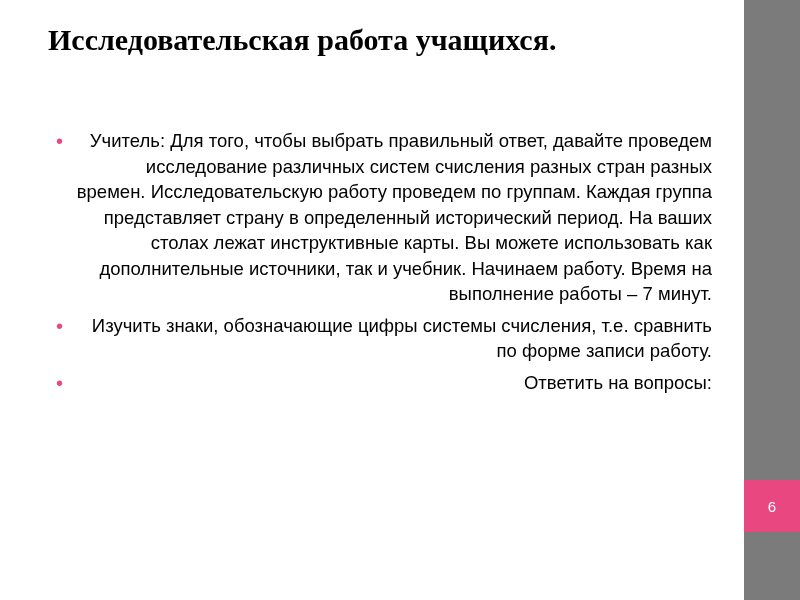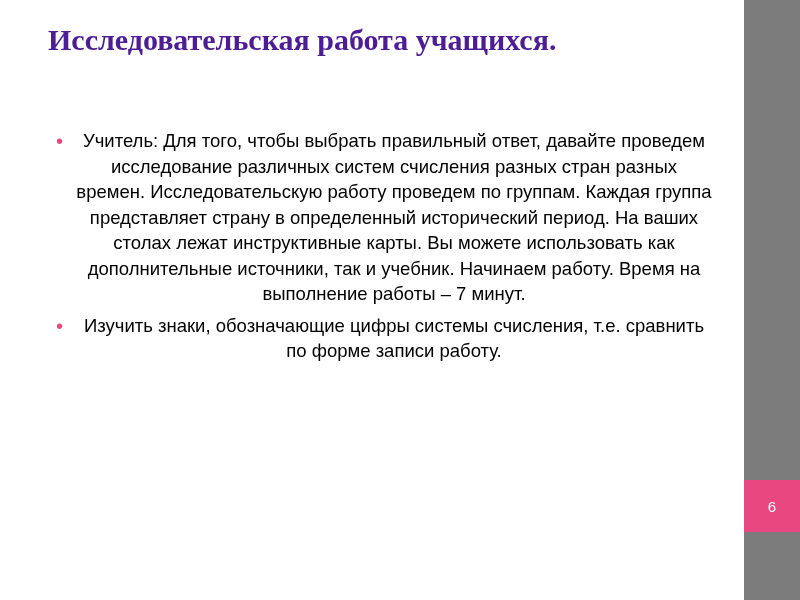--- a/index.html
+++ b/index.html
@@ -45,41 +45,41 @@
     font-family: "Liberation Sans", sans-serif;
   }
   .title {
     position: absolute;
     left: 48px;
     top: 22px;
     width: 690px;
     font-family: "Liberation Serif", serif;
     font-size: 30px;
     font-weight: bold;
-    color: #4c1d95;
+    color: #000000;
     line-height: 1.2;
   }
   .body-list {
     position: absolute;
     left: 52px;
     top: 128px;
     width: 660px;
     margin: 0;
     padding: 0;
     list-style: none;
   }
   .bullet-item {
     position: relative;
     padding-left: 24px;
     margin-bottom: 6px;
     font-size: 18.5px;
     line-height: 1.38;
     color: #000000;
     font-family: "Liberation Sans", sans-serif;
-    text-align: center;
+    text-align: right;
   }
   .bullet-item::before {
     content: "\2022";
     position: absolute;
     left: 4px;
     top: 0;
     color: #e8477f;
     font-size: 20px;
     line-height: 1.3;
   }
@@ -91,15 +91,16 @@
 
   <div class="right-bar"></div>
 
   <div class="page-number-box">6</div>
 
   <div class="title">Исследовательская работа учащихся.</div>
 
   <ul class="body-list">
     <li class="bullet-item">Учитель: Для того, чтобы выбрать правильный ответ, давайте проведем исследование различных систем счисления разных стран разных времен. Исследовательскую работу проведем по группам. Каждая группа представляет страну в определенный исторический период. На ваших столах лежат инструктивные карты. Вы можете использовать как дополнительные источники, так и учебник. Начинаем работу. Время на выполнение работы – 7 минут.</li>
     <li class="bullet-item">Изучить знаки, обозначающие цифры системы счисления, т.е. сравнить по форме записи работу.</li>
+    <li class="bullet-item">Ответить на вопросы:</li>
   </ul>
 
 </div>
 
 </body></html>

